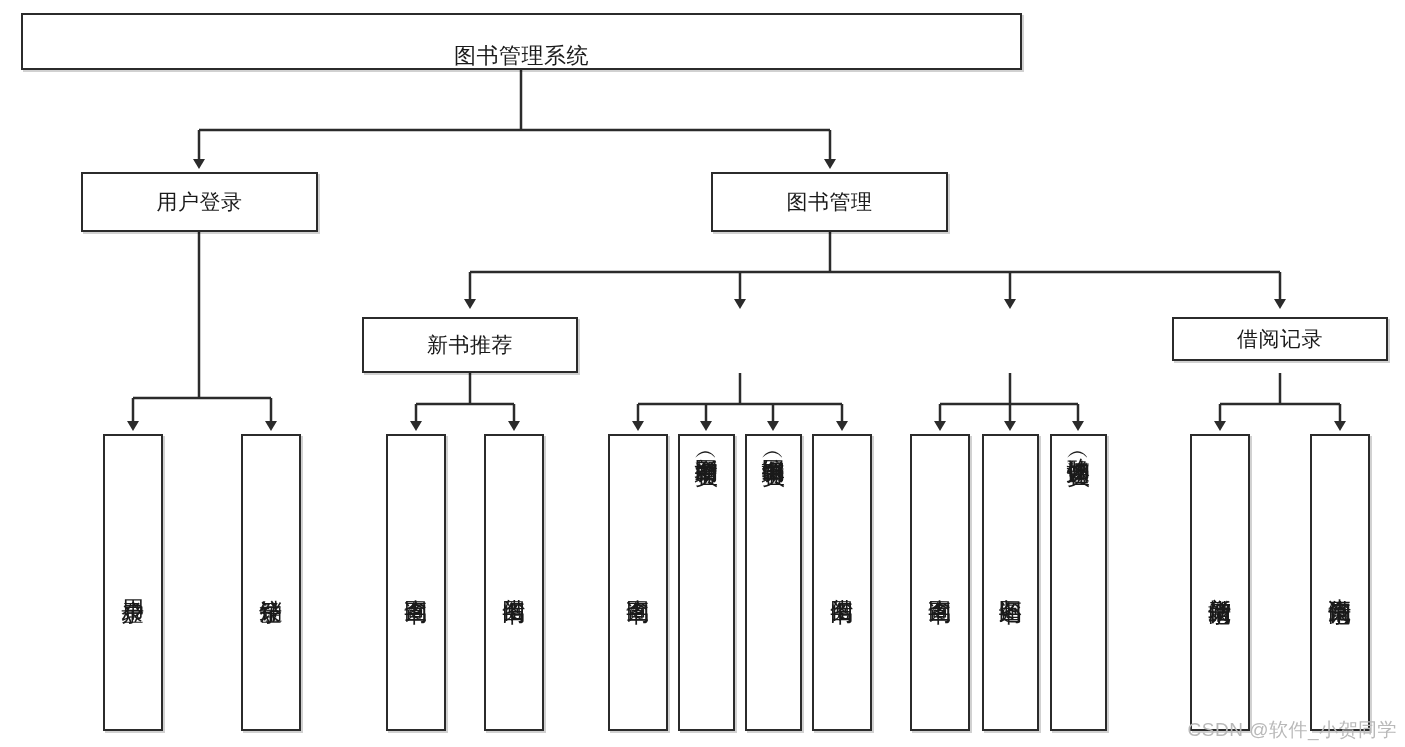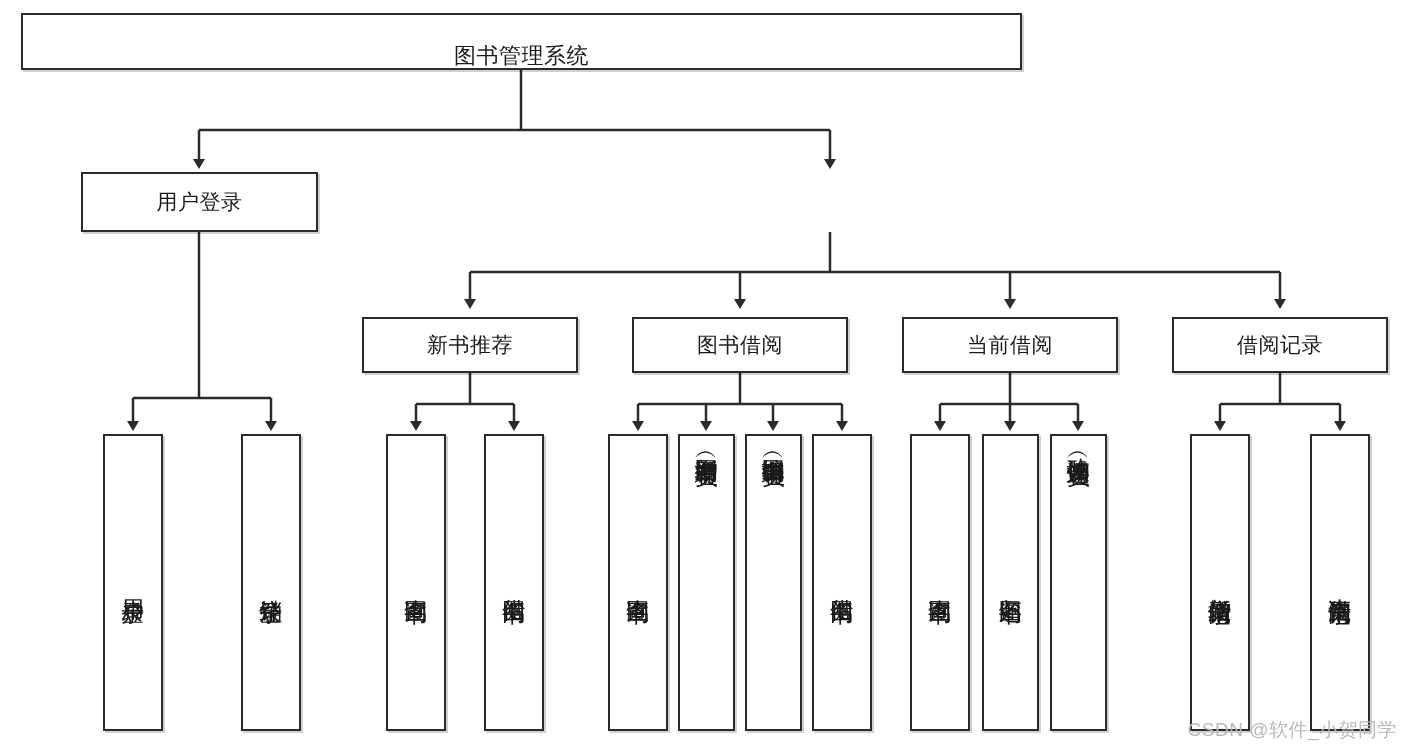--- a/index.html
+++ b/index.html
@@ -138,31 +138,28 @@
     </g>
   </svg>
 
   <div class="node h root" style="left:21px; top:13px; width:1001px; height:57px;">
     <span class="label">图书管理系统</span>
   </div>
 
   <div class="node h" style="left:81px; top:172px; width:237px; height:60px;">
     <span class="label">用户登录</span>
   </div>
+  <div class="node h" style="left:711px; top:172px; width:237px; height:60px;">
+    <span class="label">图书管理</span>
+  </div>
 
   <div class="node h" style="left:362px; top:317px; width:216px; height:56px;align-items:center;">
     <span class="label">新书推荐</span>
   </div>
-  <div class="node h" style="left:632px; top:317px; width:216px; height:56px;">
-    <span class="label">图书借阅</span>
-  </div>
-  <div class="node h" style="left:902px; top:317px; width:216px; height:56px;">
-    <span class="label">当前借阅</span>
-  </div>
-  <div class="node h" style="left:1172px; top:317px; width:216px; height:56px;">
+  <div class="node h" style="left:1172px; top:317px; width:216px; height:44px;">
     <span class="label">借阅记录</span>
   </div>
 
   <div class="node v mid" style="left:103px; top:434px; width:60px; height:297px;">
     <span class="label">用户登录</span>
   </div>
   <div class="node v mid" style="left:241px; top:434px; width:60px; height:297px;">
     <span class="label">注销登录</span>
   </div>
 

